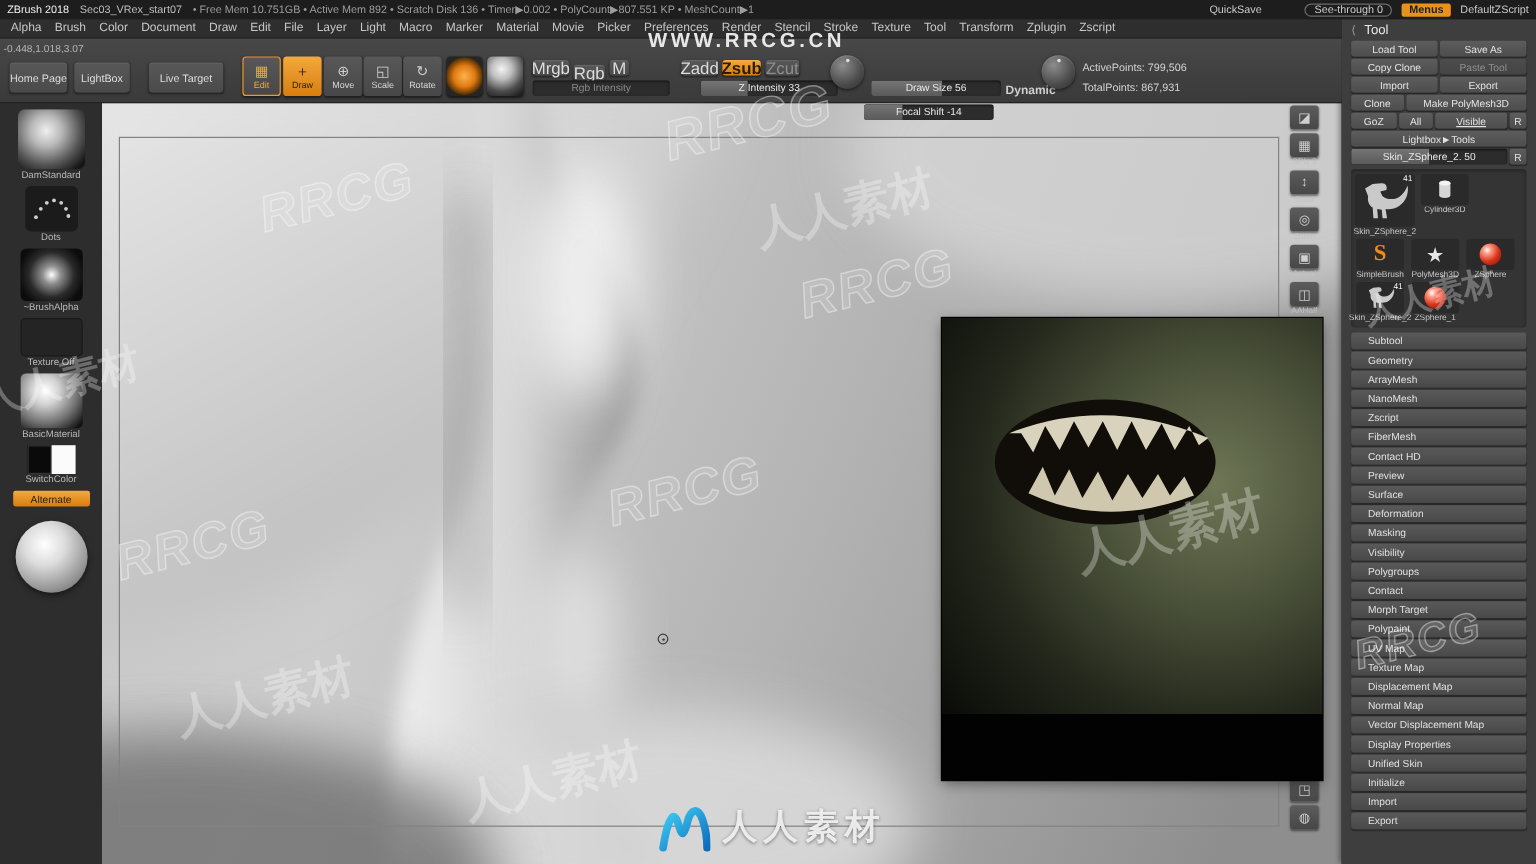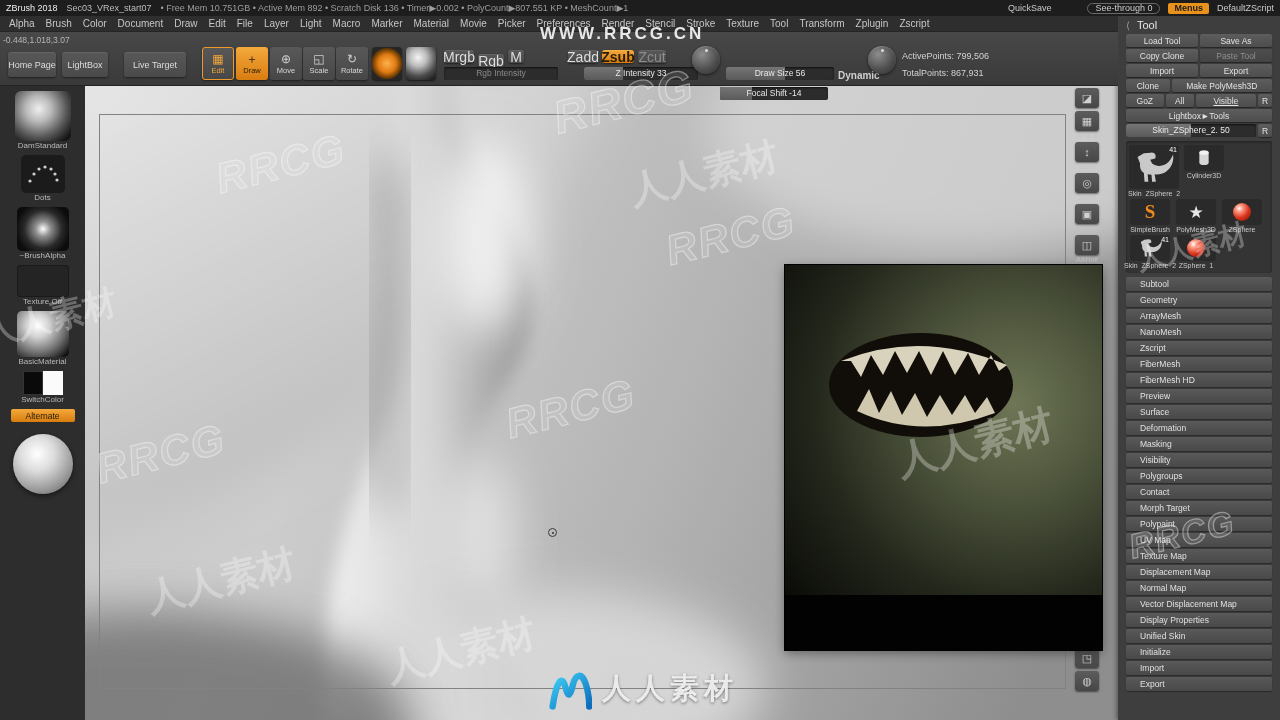--- a/index.html
+++ b/index.html
@@ -435,21 +435,21 @@
         <div class="tool-cell-label">ZSphere_1</div>
       </div>
     </div>
   <div id="tool-sections">
       <div class="tool-section">Subtool</div>
       <div class="tool-section">Geometry</div>
       <div class="tool-section">ArrayMesh</div>
       <div class="tool-section">NanoMesh</div>
       <div class="tool-section">Zscript</div>
       <div class="tool-section">FiberMesh</div>
-      <div class="tool-section">FiberMesh HD</div>
+      <div class="tool-section">Contact HD</div>
       <div class="tool-section">Preview</div>
       <div class="tool-section">Surface</div>
       <div class="tool-section">Deformation</div>
       <div class="tool-section">Masking</div>
       <div class="tool-section">Visibility</div>
       <div class="tool-section">Polygroups</div>
       <div class="tool-section">Contact</div>
       <div class="tool-section">Morph Target</div>
       <div class="tool-section">Polypaint</div>
       <div class="tool-section">UV Map</div>

